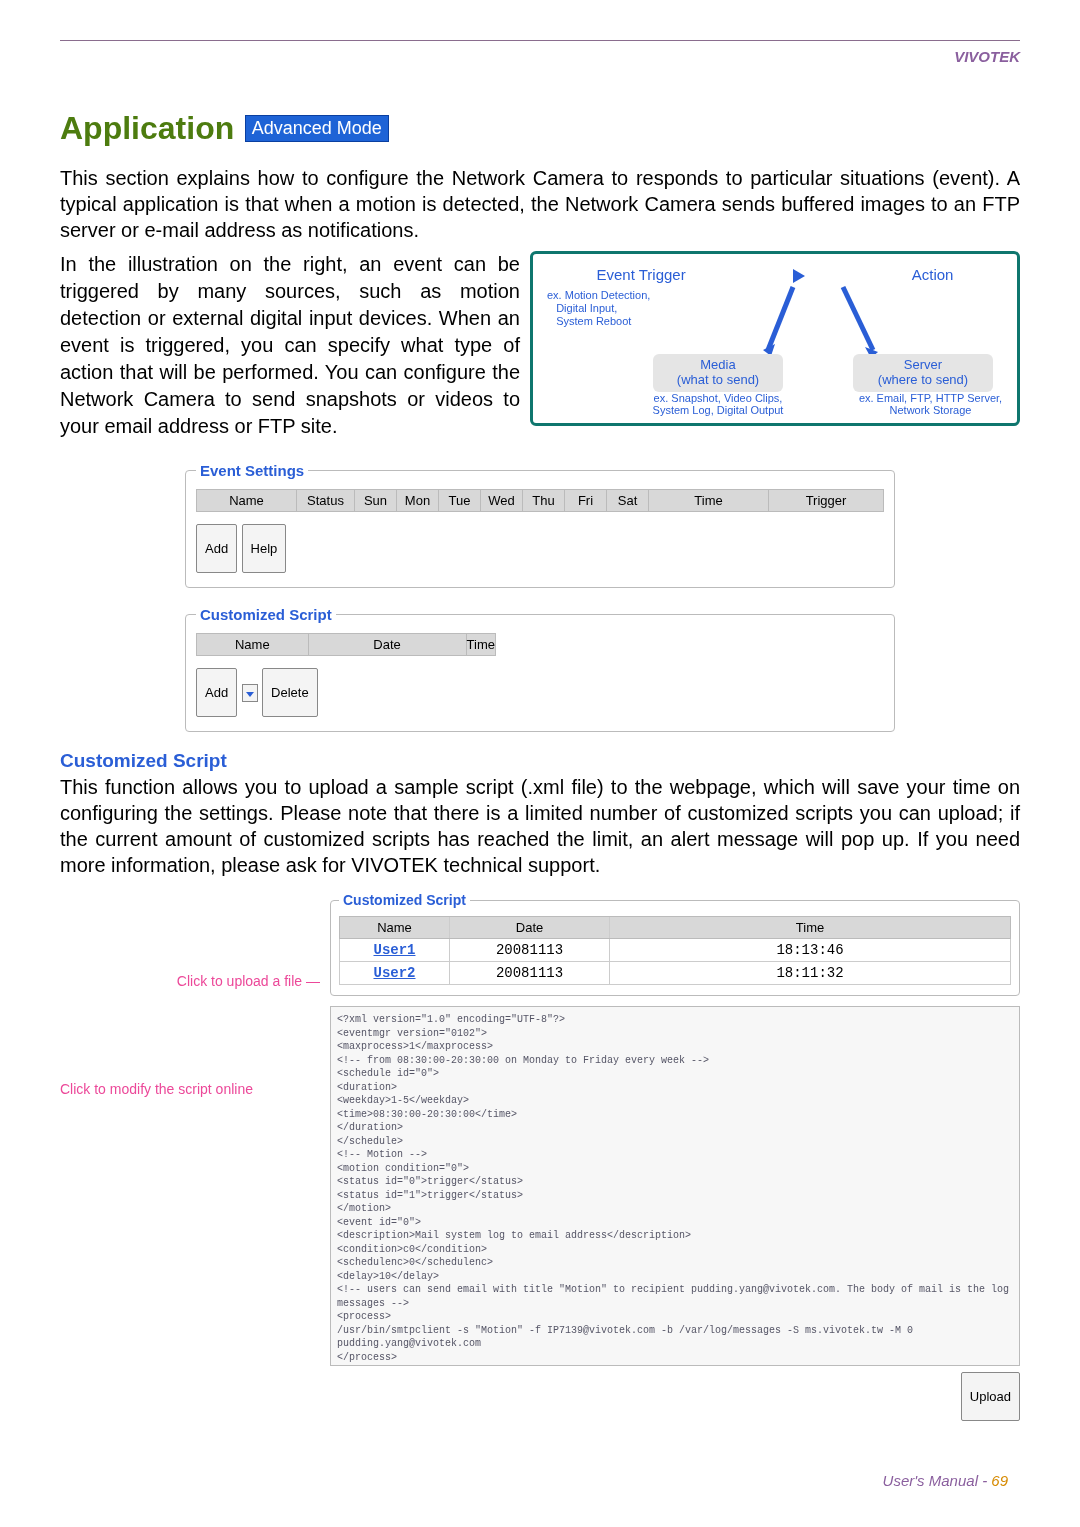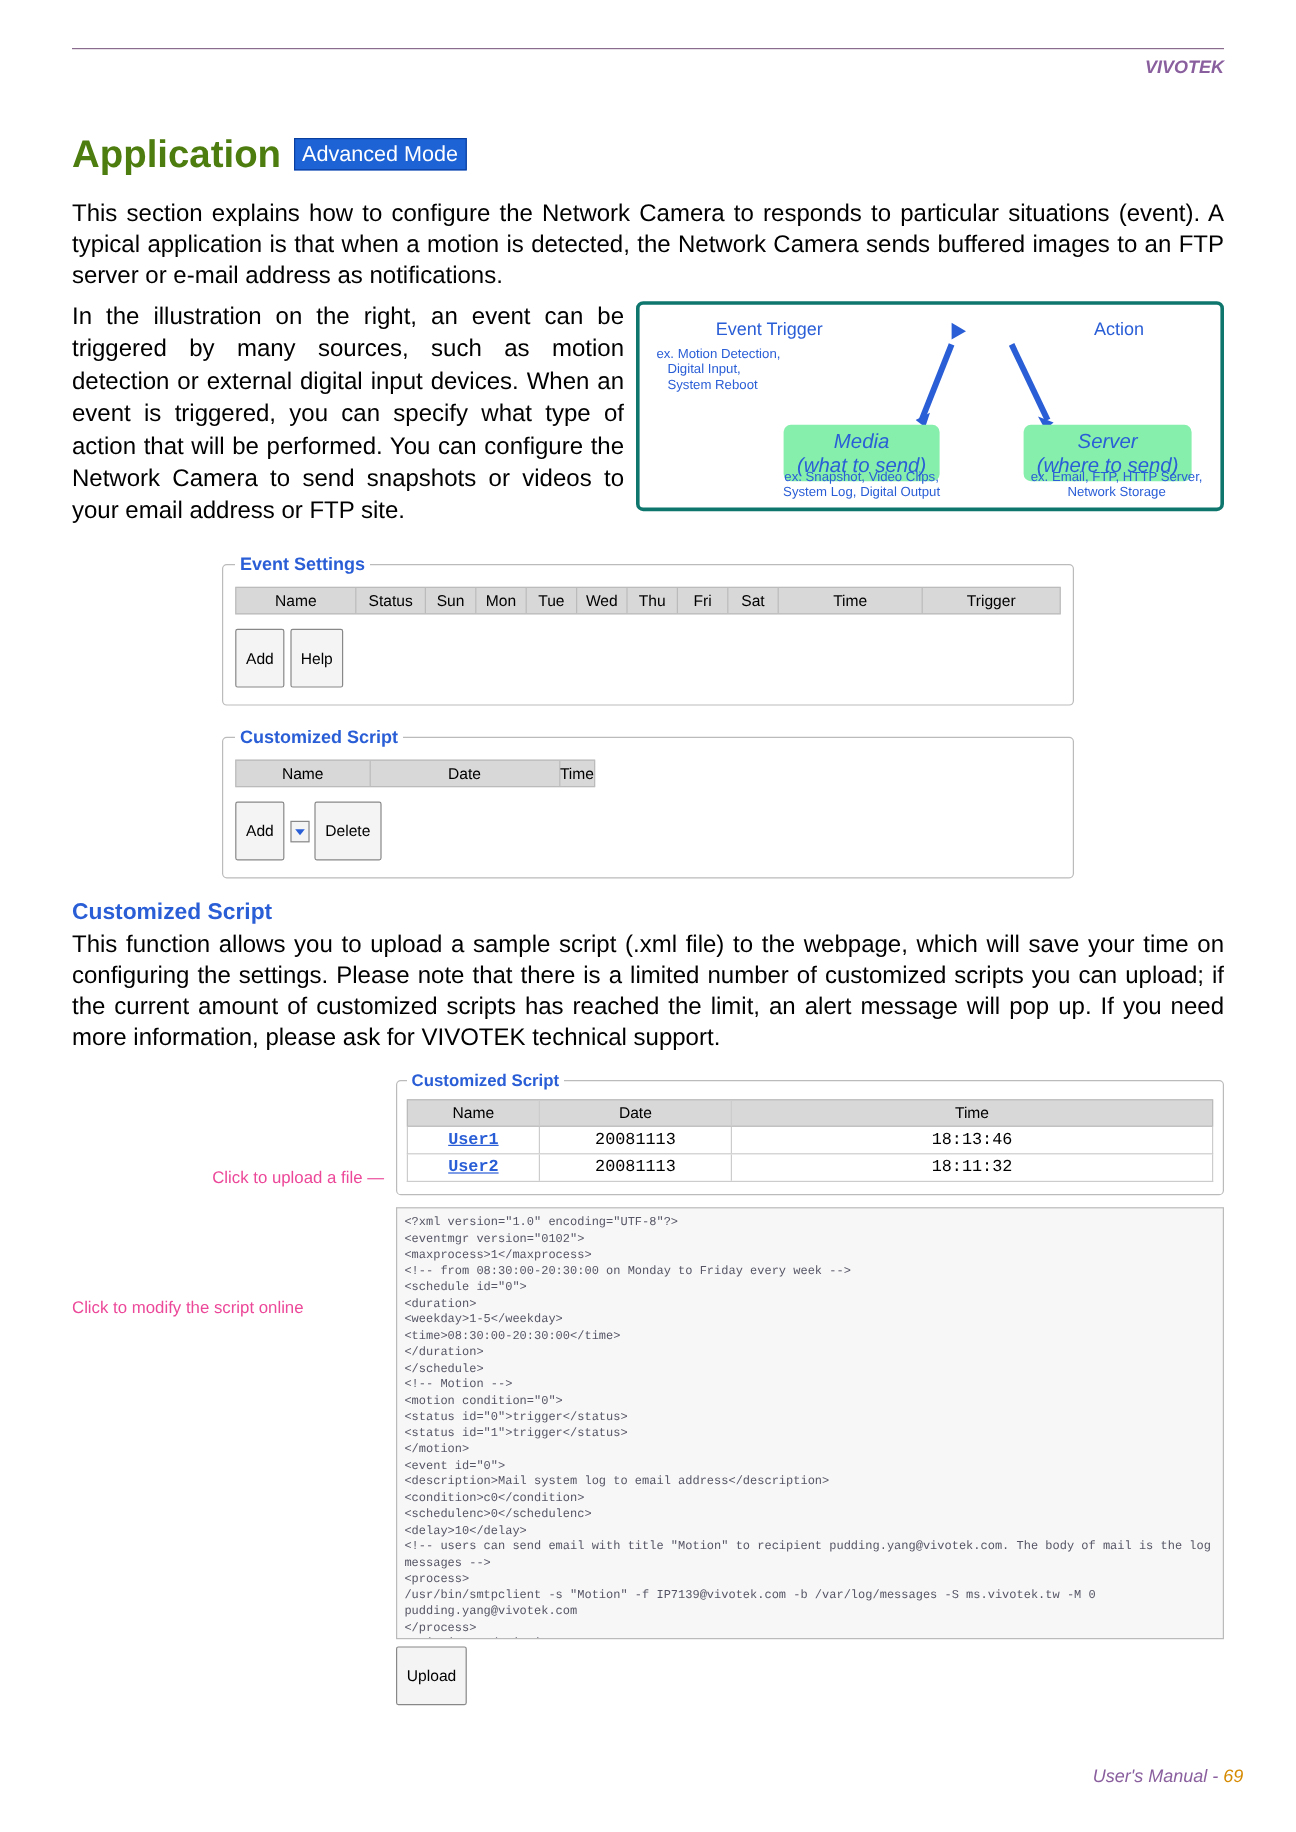--- a/index.html
+++ b/index.html
@@ -90,28 +90,27 @@
   }
   .diag-sub {
     color: #2a5ed6;
     font-size: 11px;
     margin-top: 6px;
     margin-left: 4px;
     line-height: 1.2;
   }
   .media-box, .server-box {
     position: absolute;
-    background: #86efac;
+    background: #e5e5e5;
     border-radius: 6px;
     color: #2a5ed6;
-    font-size: 17px;
+    font-size: 13px;
     text-align: center;
     padding: 4px 8px;
     line-height: 1.15;
-    font-style: italic;
   }
   .media-box { left: 120px; top: 100px; width: 130px; }
   .server-box { left: 320px; top: 100px; width: 140px; }
   .diag-foot {
     position: absolute;
     bottom: 6px;
     font-size: 11px;
     color: #2a5ed6;
     text-align: center;
     line-height: 1.15;
@@ -269,28 +268,28 @@
     font-size: 10px;
     color: #556;
     padding: 6px;
     height: 360px;
     overflow: hidden;
     white-space: pre-wrap;
     line-height: 1.35;
     position: relative;
   }
   .upload-row {
-    text-align: left;
+    text-align: right;
     margin-top: 6px;
   }
 
   .footer {
     position: absolute;
     bottom: 38px;
-    right: 44px;
+    right: 72px;
     color: #8a5f9e;
     font-style: italic;
     font-size: 15px;
   }
   .footer .page-num { color: #d68a00; font-style: italic; }
 </style>
 </head>
 <body>
 
 <div class="brand-bar"></div>

